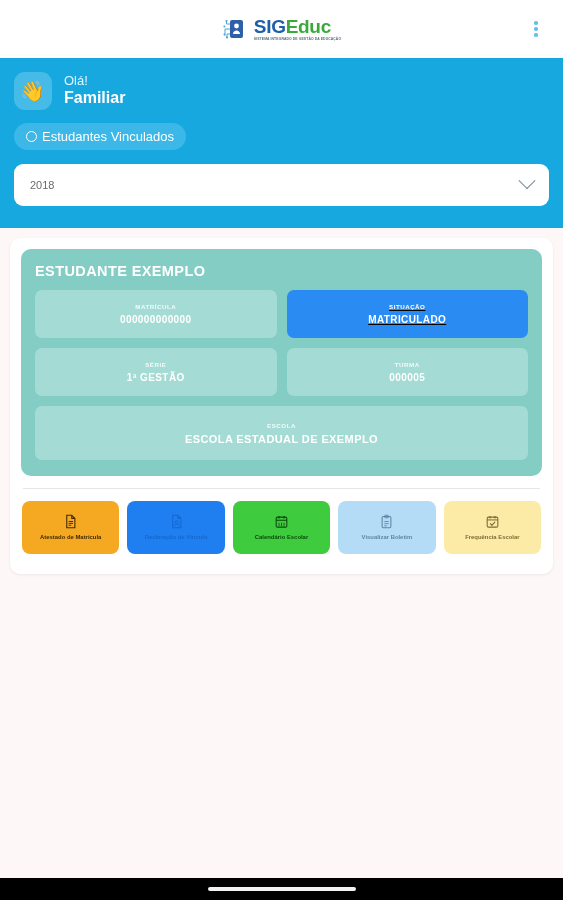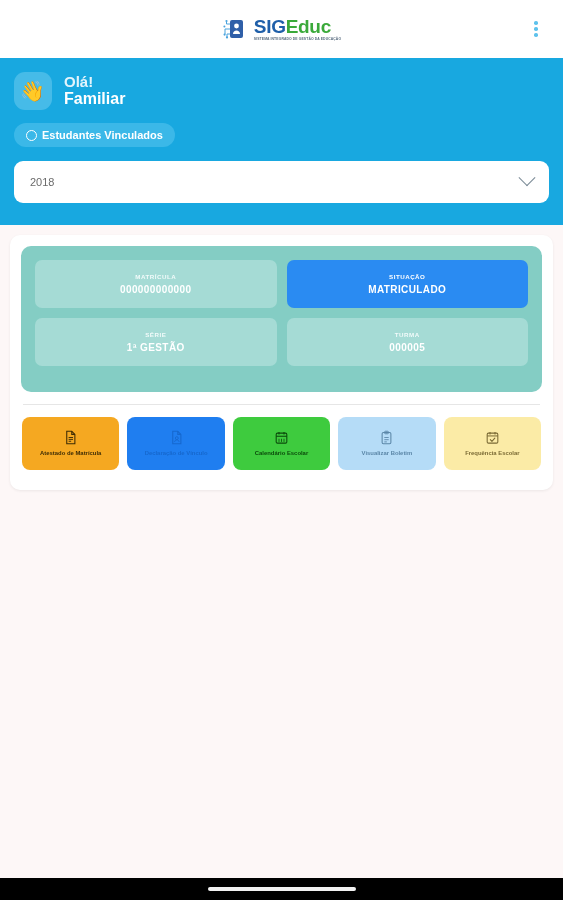--- a/index.html
+++ b/index.html
@@ -32,48 +32,48 @@
   .kebab i{display:block;width:3.5px;height:3.5px;border-radius:50%;background:#5ec2ec;}
 
   
   .hero{background:#18a8e0;flex:0 0 auto;padding:14px 14px 22px 14px;}
   .greet{display:flex;align-items:center;gap:12px;}
   .avatar{
     width:38px;height:38px;border-radius:11px;background:#46bbe8;
     display:flex;align-items:center;justify-content:center;font-size:20px;flex:0 0 38px;
   }
   .greet-txt{display:flex;flex-direction:column;line-height:1.15;}
-  .greet-hi{color:#e3f4fc;font-size:15px;font-weight:bold;}
+  .greet-hi{color:#e3f4fc;font-size:13px;}
   .greet-name{color:#ffffff;font-size:16px;font-weight:bold;}
   .linked-pill{
     margin-top:13px;display:inline-flex;align-items:center;gap:5px;
     background:#3bb8e8;border-radius:14px;padding:6px 12px;cursor:pointer;
   }
   .linked-pill .lp-ico{width:9px;height:9px;border:1.4px solid #ffffff;border-radius:50%;display:block;flex:0 0 9px;}
-  .linked-pill span.lp-label{color:#ffffff;font-size:11px;font-weight:bold;}
+  .linked-pill span.lp-label{color:#ffffff;font-size:13px;font-weight:normal;}
   .year-select{
     margin-top:14px;background:#ffffff;border-radius:9px;height:42px;
     display:flex;align-items:center;justify-content:space-between;padding:0 16px;cursor:pointer;
   }
   .year-select .yv{font-size:11px;color:#6b6b6b;}
   .chev{width:11px;height:11px;border-right:1.7px solid #7a8a96;border-bottom:1.7px solid #7a8a96;transform:rotate(45deg) translate(-3px,-3px);}
 
   
   .content{padding:10px 10px 0 10px;}
   .panel{background:#ffffff;border-radius:10px;padding:11px;box-shadow:0 1px 3px rgba(0,0,0,.07);}
 
   .stu-card{background:#84cdc4;border-radius:10px;padding:14px 14px 16px 14px;}
   .stu-name{color:#ffffff;font-size:14.5px;font-weight:bold;letter-spacing:.4px;margin-bottom:11px;}
   .row{display:flex;gap:10px;margin-bottom:10px;}
   .cell{
     flex:1;background:#a5dbd5;border-radius:7px;padding:8px 6px;
     display:flex;flex-direction:column;align-items:center;justify-content:center;gap:4px;min-height:32px;
   }
   .cell.full{flex:1 1 100%;padding:11px 6px;}
-  .cell.hl{background:#2a8bf2;}
+  .cell.hl{background:#2a8bf2;text-decoration:underline;}
   .cell-k{color:#f2fbfa;font-size:6.2px;font-weight:bold;letter-spacing:.5px;text-transform:uppercase;}
   .cell.hl .cell-k{color:#ffffff;}
   .cell-v{color:#ffffff;font-size:10px;font-weight:bold;letter-spacing:.4px;}
   .cell.full .cell-v{font-size:11px;}
 
   .divider{height:1px;background:#e6e6e6;margin:12px 2px;}
 
   .actions{display:flex;gap:8px;padding:0 1px 9px 1px;}
   .act{
     flex:1;border-radius:8px;height:53px;cursor:pointer;
@@ -141,20 +141,21 @@
     <div class="year-select">
       <span class="yv">2018</span>
       <span class="chev"></span>
     </div>
   </div>
 
   <div class="content">
     <div class="panel">
 
       <div class="stu-card">
+        <div class="stu-name">ESTUDANTE EXEMPLO</div>
 
         <div class="row">
           <div class="cell">
             <span class="cell-k">MATRÍCULA</span>
             <span class="cell-v">000000000000</span>
           </div>
           <div class="cell hl">
             <span class="cell-k">SITUAÇÃO</span>
             <span class="cell-v">MATRICULADO</span>
           </div>
@@ -164,20 +165,26 @@
           <div class="cell">
             <span class="cell-k">SÉRIE</span>
             <span class="cell-v">1ª GESTÃO</span>
           </div>
           <div class="cell">
             <span class="cell-k">TURMA</span>
             <span class="cell-v">000005</span>
           </div>
         </div>
 
+        <div class="row" style="margin-bottom:0;">
+          <div class="cell full">
+            <span class="cell-k">ESCOLA</span>
+            <span class="cell-v">ESCOLA ESTADUAL DE EXEMPLO</span>
+          </div>
+        </div>
       </div>
 
       <div class="divider"></div>
 
       <div class="actions">
 
         <div class="act" style="background: rgb(245, 168, 33);">
           <span class="ico">
             <svg viewBox="0 0 24 24" width="15" height="15">
                 <path d="M6 2h8l5 5v15H6z" fill="none" stroke="#3d2c05" stroke-width="1.7"></path>

